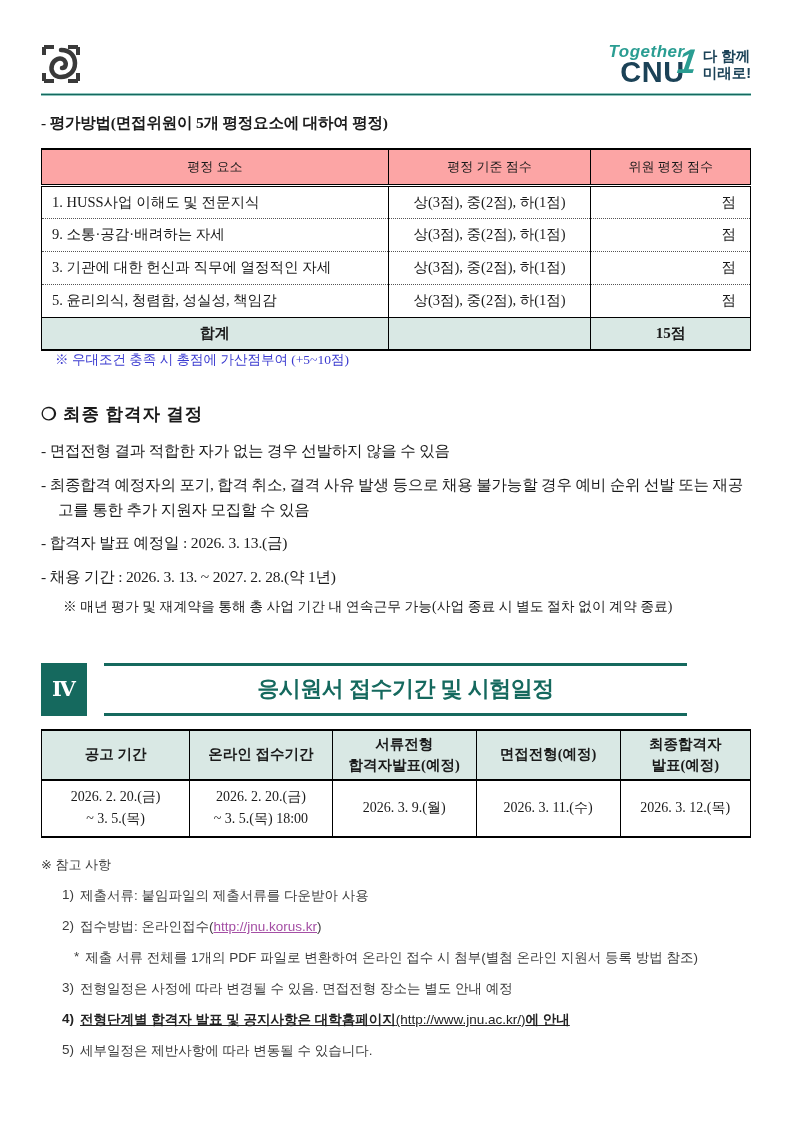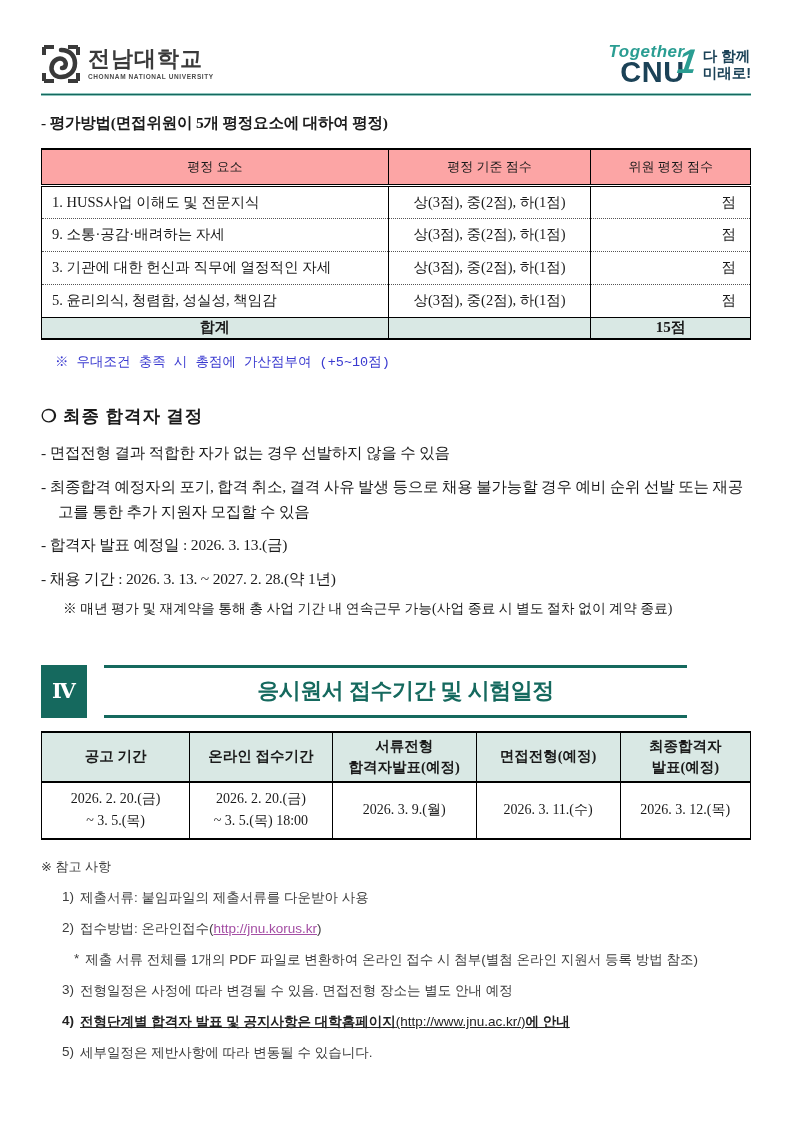--- a/index.html
+++ b/index.html
@@ -31,24 +31,24 @@
   
   table { border-collapse:collapse; width:100%; }
   .t1 { margin-top:14px; border-top:2.5px solid #000; border-bottom:2.5px solid #000; }
   .t1 th, .t1 td { border-left:1px solid #000; border-right:1px solid #000; font-size:14.5px; }
   .t1 thead th { background:#fca5a5; border-bottom:3px double #000; height:36px; font-weight:normal; font-size:13px; }
   .t1 tbody td { border-bottom:1px dotted #555; height:33px; }
   .t1 tbody tr:last-child td { border-bottom:none; }
   .t1 .factor { text-align:left; padding-left:10px; }
   .t1 .crit { text-align:center; }
   .t1 .score { text-align:right; padding-right:14px; }
-  .t1 tfoot td { background:#d9e8e4; border-top:1px solid #000; height:22px; font-weight:bold; text-align:center; font-size:15px; }
+  .t1 tfoot td { background:#d9e8e4; border-top:1px solid #000; height:33px; font-weight:bold; text-align:center; font-size:15px; }
   .c1 { width:48.9%; } .c2 { width:28.6%; } .c3 { width:22.5%; }
 
-  .bonus { margin-top:13px; padding-left:14px; color:#3a3ad0; font-size:13.5px; font-family:Liberation Mono, monospace; }
+  .bonus { padding-left:14px; color:#3a3ad0; font-size:13.5px; font-family:Liberation Serif, serif; }
 
   
   .final-title { margin-top:33px; font-weight:bold; font-size:17.5px; letter-spacing:1px; }
   .bullets { margin-top:13px; font-size:15.5px; }
   .bullets .b { padding-left:17px; text-indent:-17px; margin-top:9px; line-height:1.6; letter-spacing:-.2px; }
   .bullets .sub { padding-left:40px; text-indent:-18px; margin-top:8px; font-size:13.8px; }
 
   
   .banner { margin-top:47px; display:flex; align-items:stretch; width:646px; }
   .banner-badge { width:46px; height:53px; background:#15695e; color:#fff; display:flex; align-items:center; justify-content:center; font-size:21px; font-weight:bold; flex:none; }
@@ -76,24 +76,20 @@
 <body>
 
 <div class="page">
 
   <div class="hdr">
     <div class="uni">
       <svg class="emblem" viewBox="0 0 40 40">
         <path d="M3 3 h10 M3 3 v8 M37 3 h-10 M37 3 v8 M3 37 h10 M3 37 v-8 M37 37 h-10 M37 37 v-8" stroke="#3a3a3a" stroke-width="4" fill="none"></path>
         <path d="M20 6 C30 6 34 13 34 19 C34 28 27 33 20 33 C13 33 9 27 11 21 C13 15 19 13 23 16 C26 19 25 24 21 24" stroke="#3a3a3a" stroke-width="4.5" fill="none" stroke-linecap="round"></path>
       </svg>
-      <div class="uni-txt">
-        <div class="kr">전남대학교</div>
-        <div class="en">CHONNAM NATIONAL UNIVERSITY</div>
-      </div>
     </div>
     <div class="cnu">
       <div class="cnu-left">
         <div class="cnu-together">Together</div>
         <div class="cnu-cnu">CNU</div>
         <div class="cnu-one">1</div>
       </div>
       <div class="cnu-right" style="white-space:pre-line;">다 함께
 미래로!</div>
     </div>

